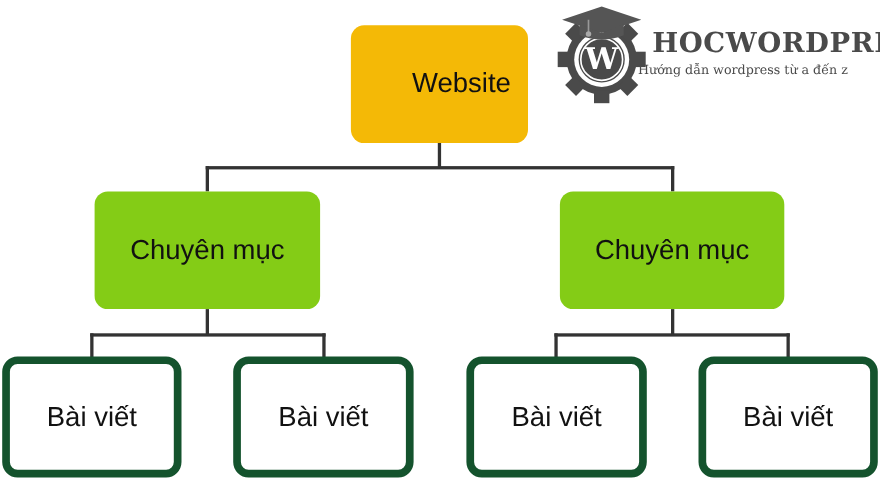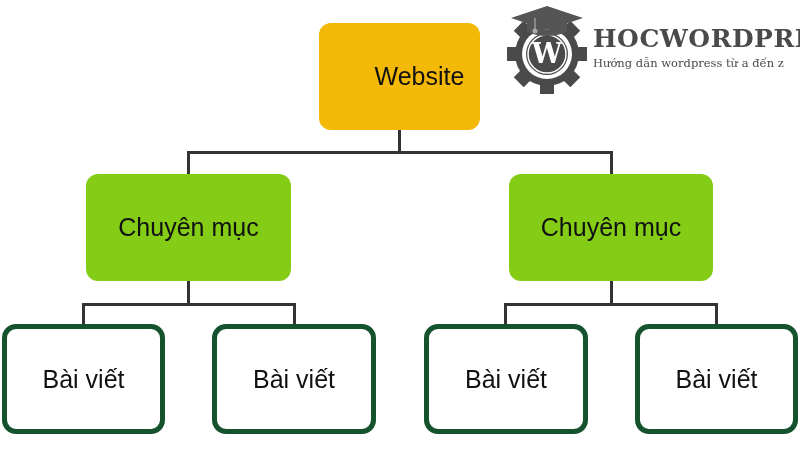--- a/index.html
+++ b/index.html
@@ -2,26 +2,26 @@
 <html><head>
 <meta charset="utf-8">
 <style>
   html, body { margin:0; padding:0; }
   body { width:800px; height:458px; background:#ffffff; position:relative; overflow:hidden;
          font-family:"Liberation Sans", sans-serif; }
   .node { position:absolute; display:flex; align-items:center; justify-content:center;
           box-sizing:border-box; border-radius:12px; color:#111; font-size:25px; }
   .root { background:#F4B906;padding-left:40px; }
   .mid { background:#84cc16; }
-  .leaf { background:#fff; border:5px solid #14532d; border-radius:14px; }
+  .leaf { background:#fff; border:7px solid #14532d; border-radius:14px; }
   .line { position:absolute; background:#333; }
   .logo { position:absolute; left:505px; top:2px; width:295px; height:92px; }
   .brand { position:absolute; left:88px; top:22px; font-family:"DejaVu Serif", serif; font-weight:bold;
            font-size:25px; color:#4a4a4a; letter-spacing:0.5px; }
-  .tagline { position:absolute; left:88px; top:54px; font-family:"DejaVu Serif", serif; font-size:11.5px; color:#4a4a4a; }
+  .tagline { position:absolute; left:75px; top:54px; font-family:"DejaVu Serif", serif; font-size:11.5px; color:#4a4a4a; }
 </style>
 </head>
 <body>
 
 <div class="line" style="left:398px;top:130px;width:3px;height:22px;"></div>
 <div class="line" style="left:187px;top:151px;width:426px;height:3px;"></div>
 <div class="line" style="left:187px;top:151px;width:3px;height:23px;"></div>
 <div class="line" style="left:610px;top:151px;width:3px;height:23px;"></div>
 
 <div class="line" style="left:187px;top:281px;width:3px;height:23px;"></div>

